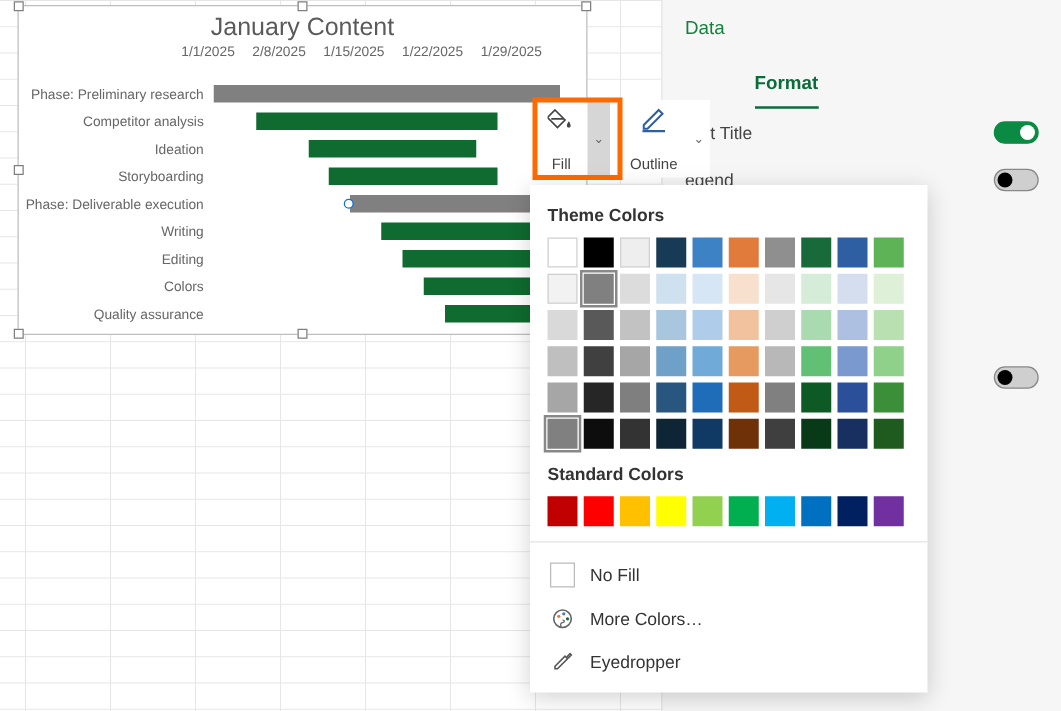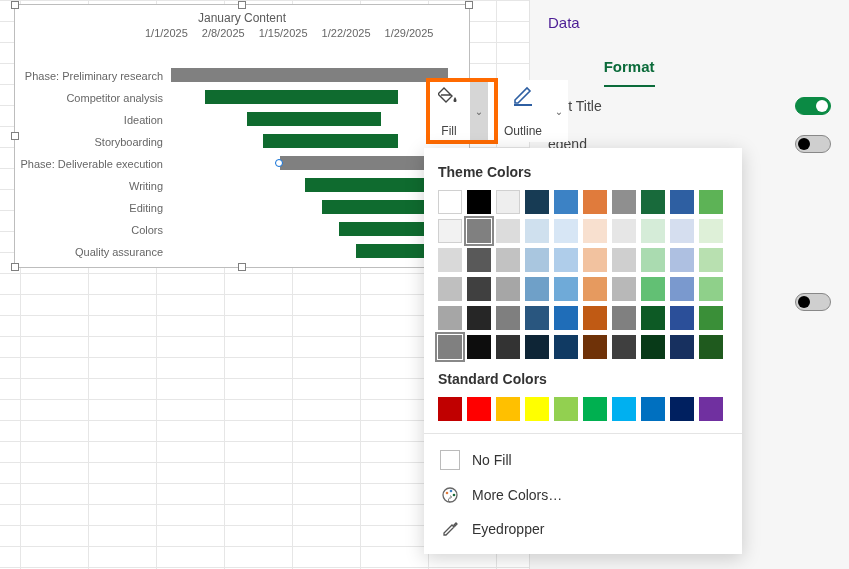--- a/index.html
+++ b/index.html
@@ -40,21 +40,21 @@
   }
   .sh-tl { top: -4px; left: -4px; } .sh-tr { top: -4px; right: -4px; }
   .sh-bl { bottom: -4px; left: -4px; } .sh-br { bottom: -4px; right: -4px; }
   .sh-tc { top: -4px; left: 50%; margin-left: -4px; }
   .sh-bc { bottom: -4px; left: 50%; margin-left: -4px; }
   .sh-cl { top: 50%; left: -4px; margin-top: -4px; }
   .sh-cr { top: 50%; right: -4px; margin-top: -4px; }
 
   .chart-title {
     text-align: center;
-    font-size: 12px;
+    font-size: 20px;
     color: #5a5a5a;
     padding: 6px 0 2px;
   }
   .chart-axis {
     display: flex;
     font-size: 11px;
     color: #666;
     padding-left: 130px;
     gap: 14px;
     margin-bottom: 8px;
@@ -113,21 +113,21 @@
     padding: 8px 0 0 0;
   }
   .tabs {
     display: flex;
     gap: 24px;
     padding: 0 18px 0 18px;
     font-size: 15px;
   }
   .tab {
     padding: 6px 0 10px;
-    color: #4c1d95;
+    color: #15803d;
     cursor: pointer;
   }
   .tab.active {
     color: #0b6b3a;
     border-bottom: 2px solid #0b6b3a;
     font-weight: 600;
     margin-top: 44px;
   }
   .opt-row {
     display: flex;

